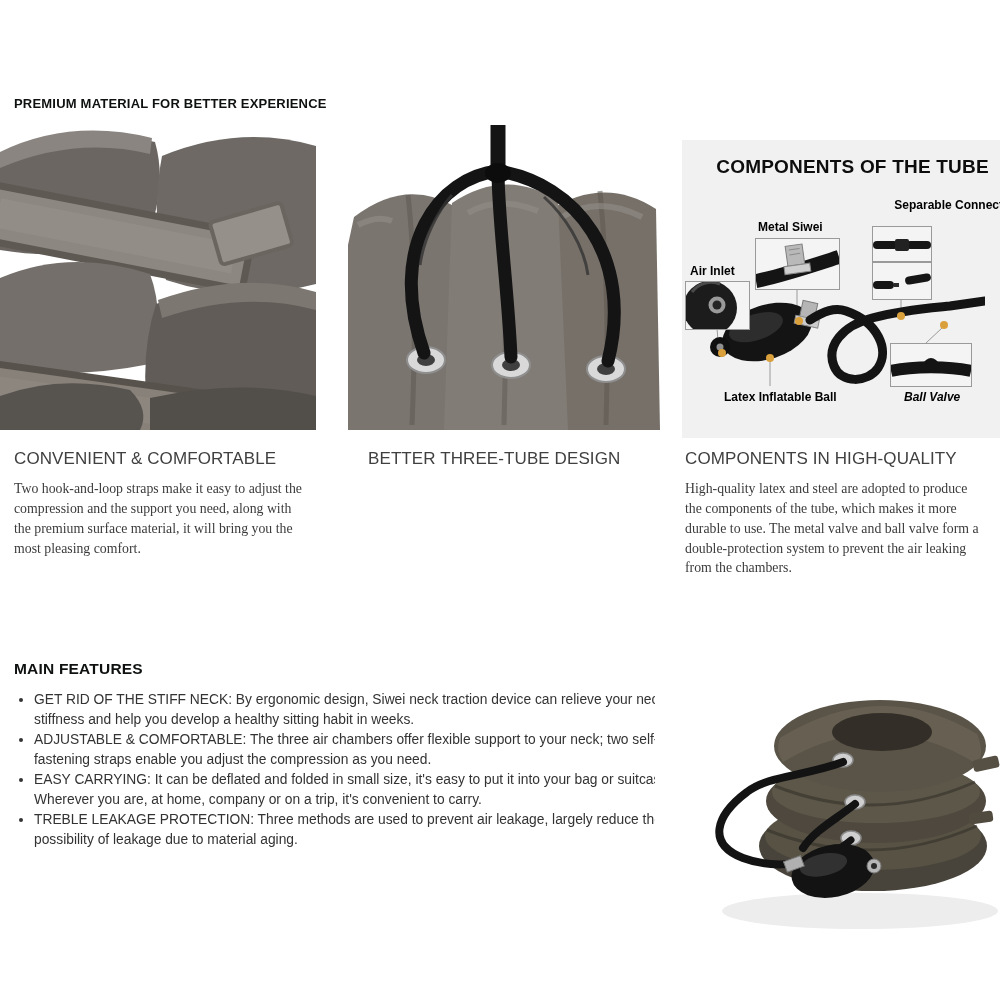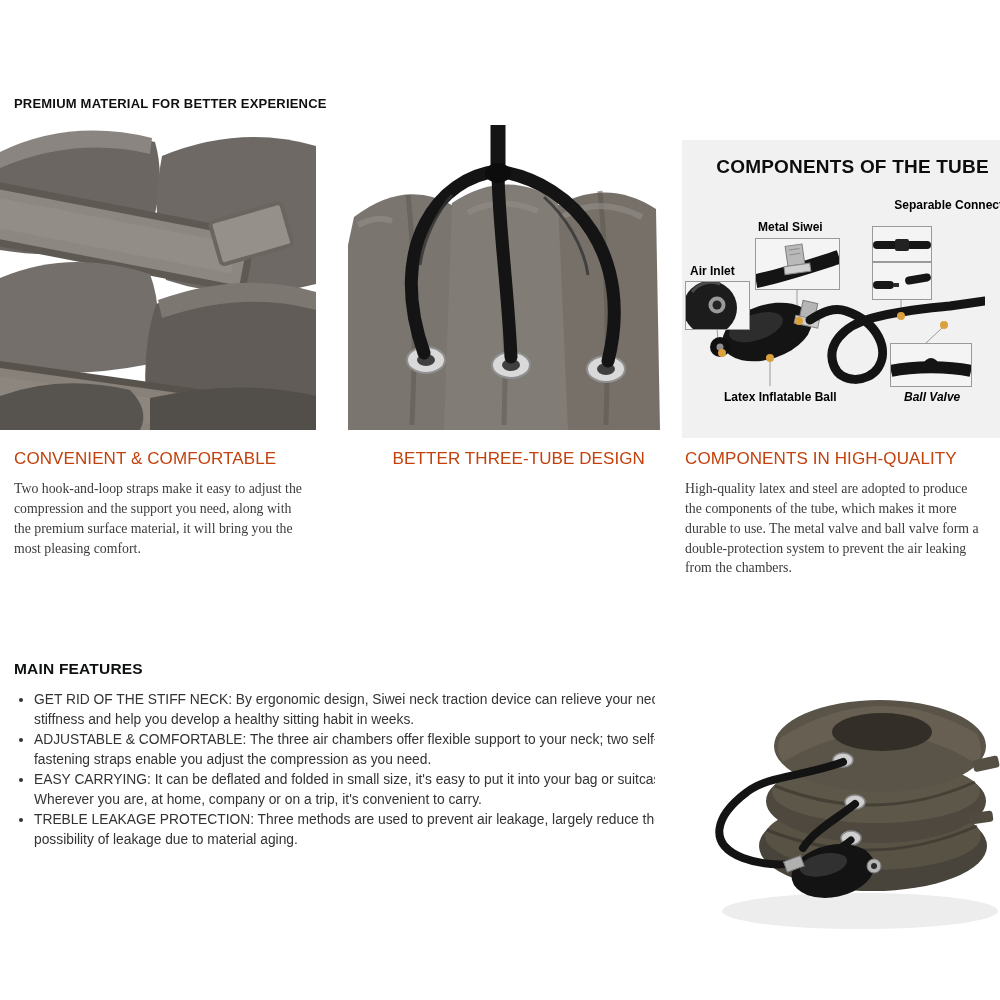--- a/index.html
+++ b/index.html
@@ -22,21 +22,21 @@
   .panel{position:absolute;left:682px;top:130px;width:341px;height:298px;background:#f1f1f1;margin-top:10px;}
   .panel-title{position:absolute;left:0;right:0;top:16px;text-align:center;
     font-size:19px;font-weight:800;color:#0d0d0d;letter-spacing:.2px;}
   .panel-label{position:absolute;font-size:12px;font-weight:700;color:#000000;white-space:nowrap;}
   .panel-box{position:absolute;background:#fdfdfd;border:1px solid #9a9a9a;overflow:hidden;}
   .panel-box svg{display:block;width:100%;height:100%;}
   .panel-svg{position:absolute;left:0;top:0;}
 
   
   .col{position:absolute;top:449px;}
-  .col h2{margin:0 0 10px 0;font-size:17px;font-weight:400;color:#c2410c;letter-spacing:.1px;}
+  .col h2{margin:0 0 10px 0;font-size:17px;font-weight:400;color:#404040;letter-spacing:.1px;}
   .col p{margin:0;font-size:13.8px;line-height:1.44;color:#3b3b3b;font-family:Liberation Serif, serif;}
 
   
   .features-list{position:absolute;left:16px;top:690px;width:662px;margin:0;
     padding:0 0 0 18px;font-size:13.8px;line-height:20px;color:#333;}
   .features-list li{margin:0 0 0 0;padding:0;}
 </style>
 </head>
 <body>
 
@@ -205,21 +205,21 @@
       <path d="M0,27 C22,22 58,22 80,27" stroke="#141414" stroke-width="12" fill="none"></path>
       <path d="M30,22 q10,-16 20,0 Z" fill="#141414"></path>
     </svg>
   </div>
 </div>
 
 <div class="col" style="left:14px;width:296px;">
   <h2>CONVENIENT &amp; COMFORTABLE</h2>
   <p>Two hook-and-loop straps make it easy to adjust the compression and the support you need, along with the premium surface material, it will bring you the most pleasing comfort.</p>
 </div>
-<div class="col" style="left:351px;width:294px;text-align:right;">
+<div class="col" style="left:368px;width:294px;">
   <h2>BETTER THREE-TUBE DESIGN</h2>
 </div>
 <div class="col" style="left:685px;width:302px;">
   <h2>COMPONENTS IN HIGH-QUALITY</h2>
   <p>High-quality latex and steel are adopted to produce the components of the tube, which makes it more durable to use. The metal valve and ball valve form a double-protection system to prevent the air leaking from the chambers.</p>
 </div>
 
 <div class="abs features-title h-bold" style="left:14px;top:660px;">MAIN FEATURES</div>
 
 <ul class="features-list">

